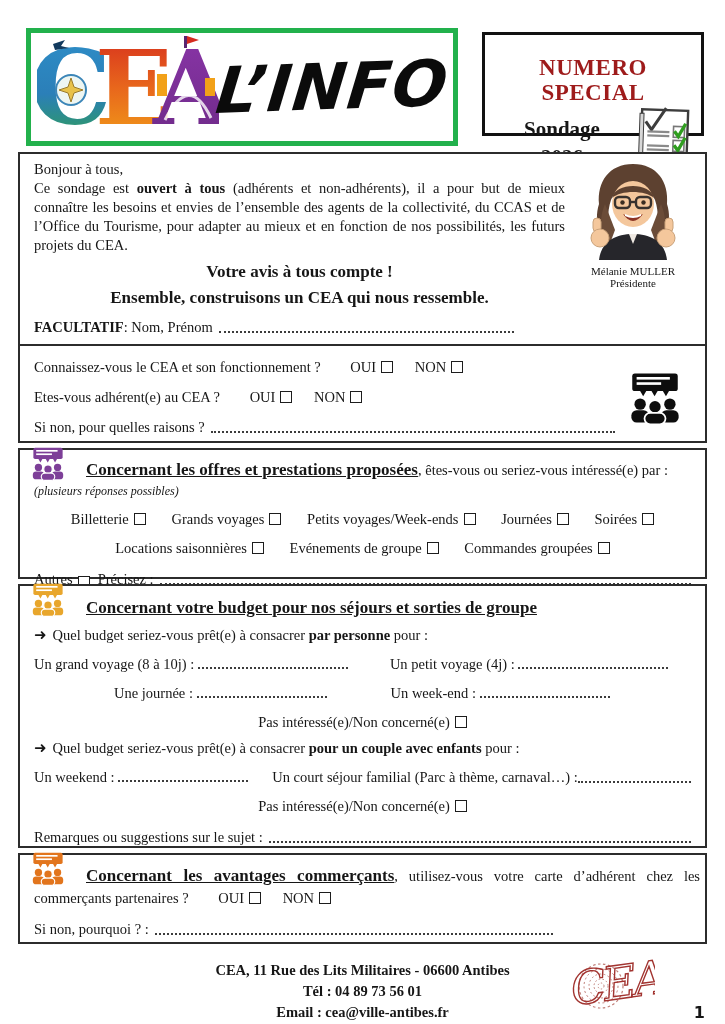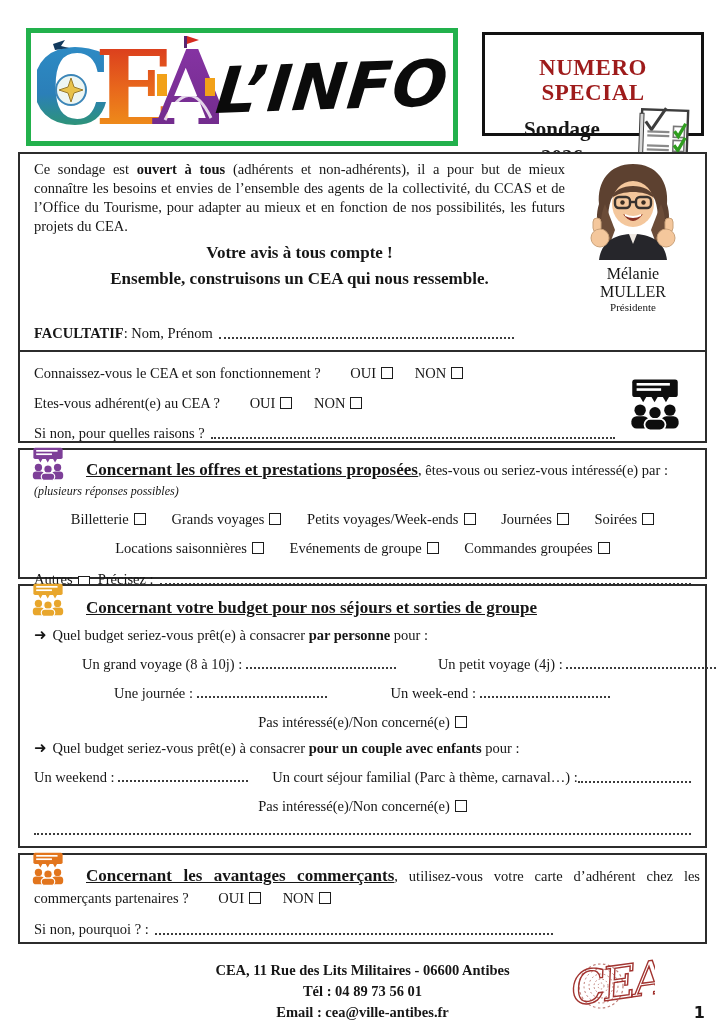--- a/index.html
+++ b/index.html
@@ -34,21 +34,21 @@
   .box + .box{margin-top:5px;}
   .bx-a{margin-top:6px;height:291px;padding:6px 14px 0 14px;}
   .bx-b{height:131px;padding:4px 14px 0 14px;}
   .bx-c{height:264px;padding:6px 14px 0 14px;}
   .bx-d{height:91px;padding:6px 5px 0 14px;}
   
   .intro-row{display:flex;gap:10px;}
   .intro-text{flex:1;font-size:14.5px;line-height:19px;text-align:justify;}
   .slogan{text-align:center;font-weight:bold;font-size:17px;margin-top:7px;}
   .president{width:116px;text-align:center;flex:0 0 auto;}
-  .president-name{font-size:16px;margin-top:1px;}
+  .president-name{font-size:11px;margin-top:1px;}
   .president-title{font-size:11px;}
   .dotrow{display:flex;align-items:flex-end;font-size:14.5px;}
   .dotrow .dots{flex:1;border-bottom:2px dotted #3c3c3c;margin:0 0 3px 6px;min-width:30px;}
   .facultatif-row{width:73%;margin-top:12px;}
   .bold{font-weight:bold;}
   .divider{border:none;border-top:2px solid #2c2c2c;margin:8px -14px 0 -14px;}
   
   .q-area{position:relative;padding-right:76px;}
   .q-row{font-size:14.5px;margin-top:13px;}
   .q-gap{margin-left:26px;}
@@ -71,21 +71,21 @@
   .opt{white-space:nowrap;margin:0 11px;}
   .autres-row{margin-top:14px;}
   
   .arrow-line{font-size:14.5px;margin-top:8px;}
   .arrow{font-family:"DejaVu Sans",sans-serif;font-size:15px;margin-right:6px;}
   .pair{display:flex;font-size:14.5px;margin-top:12px;}
   .pair .item{white-space:nowrap;}
   .dots-f{display:inline-block;width:150px;border-bottom:2px dotted #3c3c3c;height:3px;}
   .dots-f.sm{width:130px;}
   .center-line{text-align:center;font-size:14.5px;margin-top:12px;}
-  .ind1{margin-left:48px;gap:42px;}
+  .ind1{gap:42px;}
   .ind2{margin-left:80px;gap:64px;}
   .ind3{margin-left:0;gap:24px;}
   .pair .grow{flex:1;border-bottom:2px dotted #3c3c3c;height:3px;align-self:flex-end;margin-bottom:3px;}
   .remarks-row{margin-top:14px;}
   
   .merch-p{font-size:14.5px;line-height:22px;text-align:justify;text-indent:52px;margin:4px 0 0 0;}
   .sinon-row{width:78%;margin-top:12px;}
   
   .pfooter{position:relative;margin:12px 18px 0 18px;height:70px;}
   .contact{text-align:center;font-weight:bold;font-size:14.5px;line-height:1.45;padding-top:4px;}
@@ -171,20 +171,21 @@
             <rect x="40" y="62" width="11" height="11" fill="#fff" stroke="#777" stroke-width="1.6"></rect>
           </g>
         </svg>
       </div>
     </div>
   </div>
 
   <section class="box bx-a">
     <div class="intro-row">
       <div class="intro-text">
+        <div>Bonjour à tous,</div>
         <div><span>Ce sondage est </span><span class="bold">ouvert à tous</span><span> (adhérents et non-adhérents), il a pour but de mieux connaître les besoins et envies de l’ensemble des agents de la collectivité, du CCAS et de l’Office du Tourisme, pour adapter au mieux et en fonction de nos possibilités, les futurs projets du CEA.</span></div>
         <div class="slogan">Votre avis à tous compte !</div>
         <div class="slogan">Ensemble, construisons un CEA qui nous ressemble.</div>
       </div>
       <div class="president">
         <svg width="96" height="100" viewBox="0 0 96 100">
 
           <path d="M48,4 C24,4 12,22 14,44 C8,62 16,84 28,86 C22,64 22,52 26,40 C34,20 62,20 70,40 C74,52 74,64 68,86 C80,84 88,62 82,44 C84,22 72,4 48,4 Z" fill="#5d4130"></path>
           <path d="M20,44 C14,58 14,76 24,86 L30,70 Z" fill="#6b4c38"></path>
           <path d="M76,44 C82,58 82,76 72,86 L66,70 Z" fill="#6b4c38"></path>
@@ -343,20 +344,24 @@
     </div>
     <div class="pair ind3">
       <span class="item"><span>Un weekend : </span><span class="dots-f sm"></span></span>
       <span class="item" style="flex:1;display:flex;">
           <span>Un court séjour familial (Parc à thème, carnaval…) : </span>
           <span class="grow"></span>
         </span>
     </div>
     <div class="center-line">
       <span>Pas intéressé(e)/Non concerné(e)</span><span class="cb"></span>
+    </div>
+    <div class="dotrow remarks-row">
+      <span>Remarques ou suggestions sur le sujet : </span>
+        <span class="dots"></span>
     </div>
     <div class="dotrow fullline">
       <span class="dots"></span>
     </div>
   </section>
 
   <section class="box bx-d">
     <svg class="sec-icon orange" viewBox="0 0 64 60">
       <g fill="currentColor">
         <rect x="6" y="2" width="52" height="20" rx="3"></rect>

